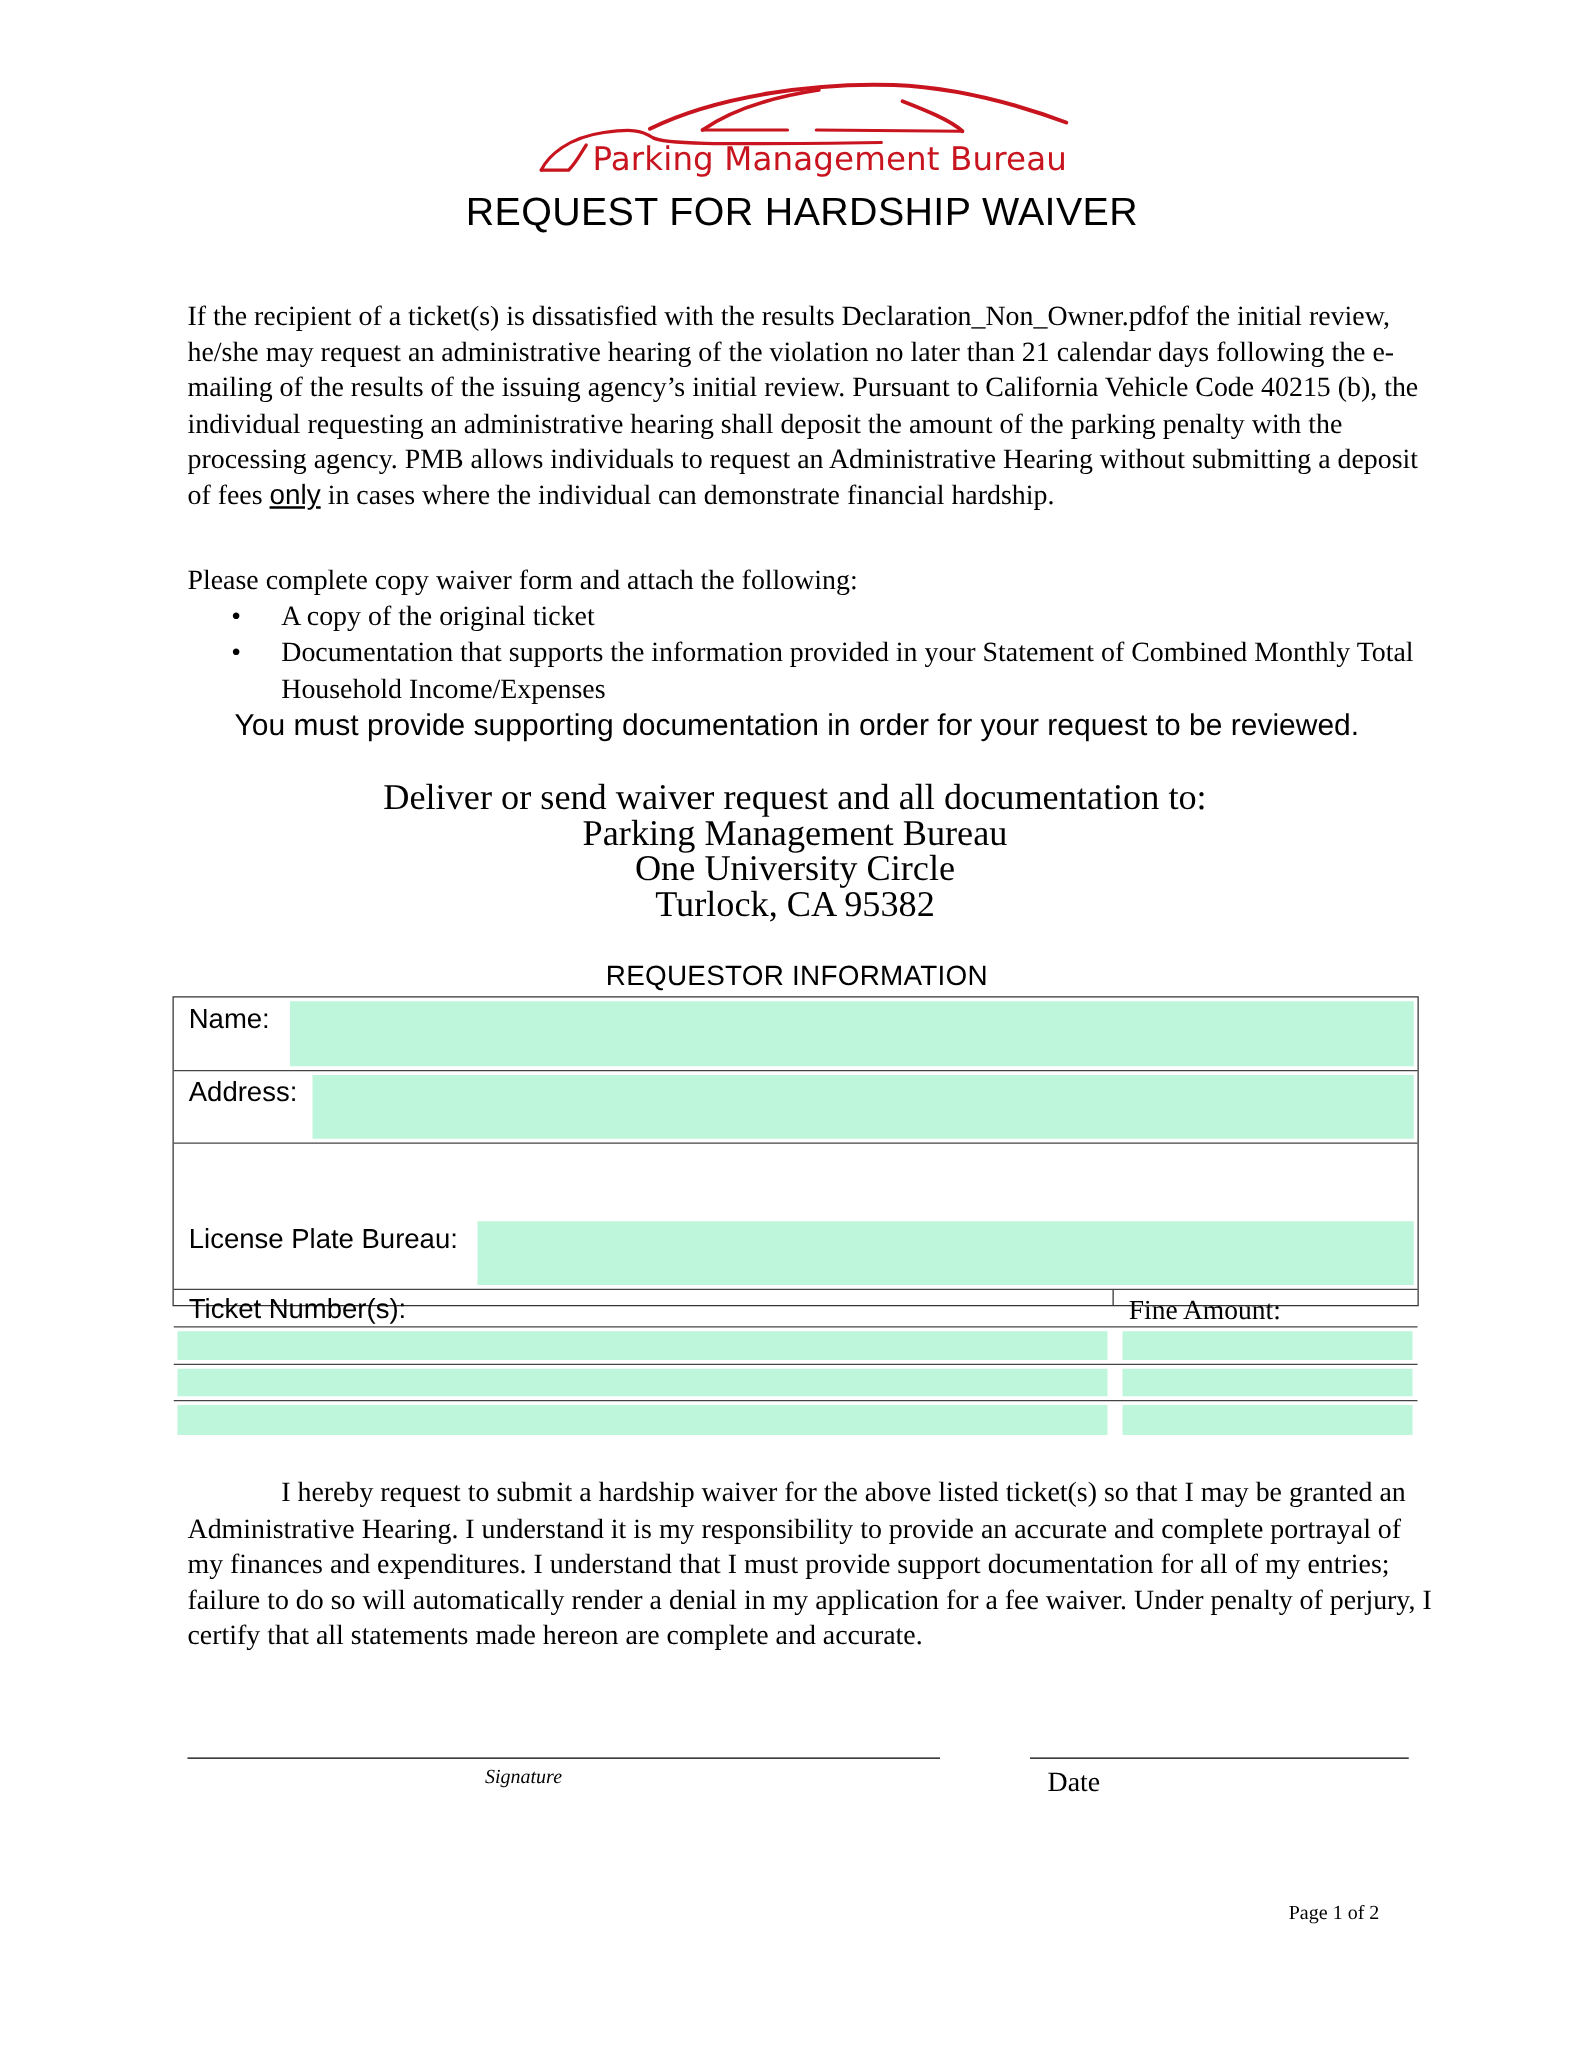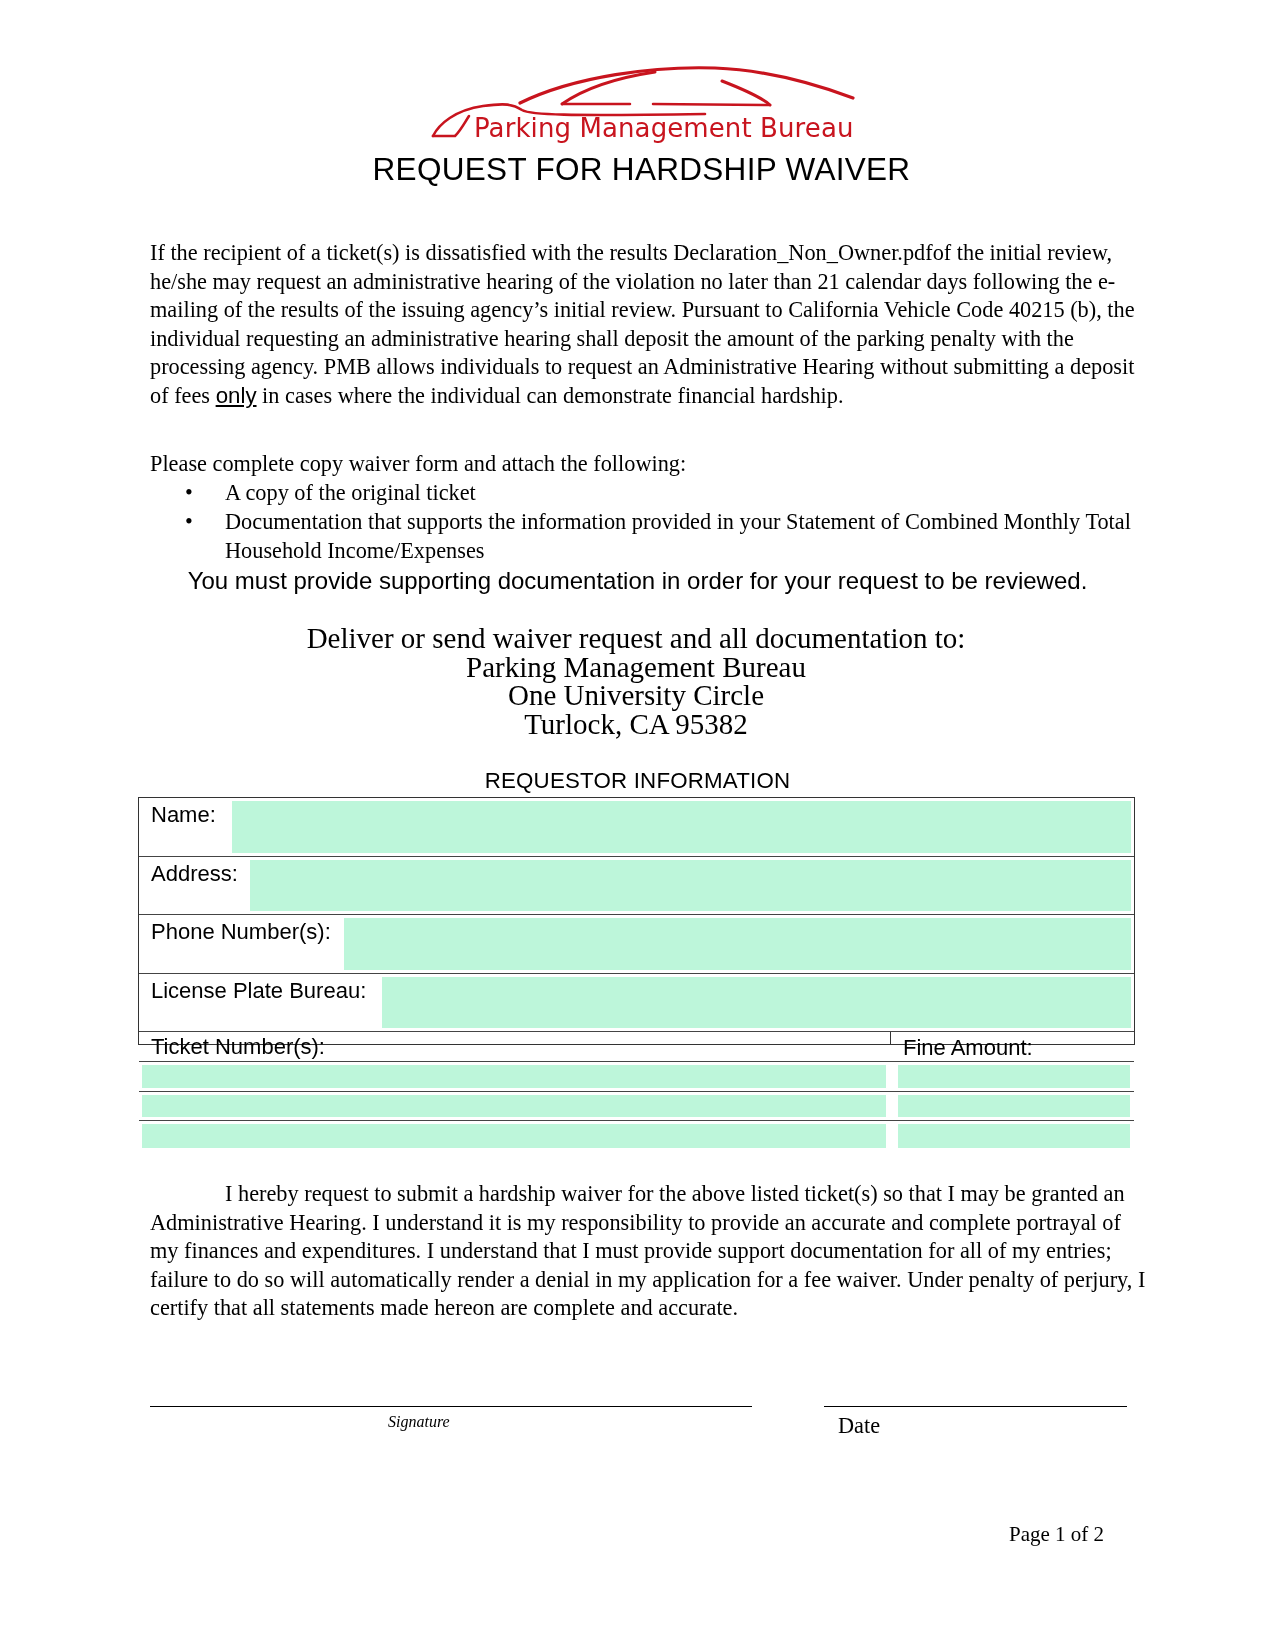--- a/index.html
+++ b/index.html
@@ -41,38 +41,38 @@
   #row-name .fld { left: 93px; }
   #row-address { top: 59px; height: 58px; }
   #row-address .fld { left: 111px; }
   #row-phone { top: 117px; height: 59px; }
   #row-phone .fld { left: 205px; }
   #row-plate { top: 176px; height: 58px; }
   #row-plate .fld { left: 243px; }
 
   #ticket-head { top: 234px; height: 30px; }
   .tcol-div { position: absolute; left: 751px; top: 234px; bottom: 0; width: 0; border-left: 1.5px solid #333; }
-  #fine-label { position: absolute; left: 764px; top: 3px; font-size: 22px; font-family: Liberation Sans, sans-serif; }
+  #fine-label { position: absolute; left: 764px; top: 3px; font-size: 22px; font-family: Liberation Serif, serif; }
   .trow { height: 29.5px; }
   .trow .tfld { position: absolute; top: 3px; bottom: 3px; background: #bdf6da; border: none; outline: none; padding: 0 5px; font-size: 18px; font-family: "Liberation Sans", sans-serif; box-sizing: border-box; }
   .trow .tfld.ticket { left: 3px; width: 744px; }
   .trow .tfld.fine { left: 759px; width: 232px; }
   #trow-0 { top: 264px; }
   #trow-1 { top: 293.5px; }
   #trow-2 { top: 323px; border-bottom: none; }
 
   #declaration { top: 1180px; left: 150px; width: 1000px; font-size: 22.3px; line-height: 28.6px; text-indent: 75px; }
 
   .sig-line { height: 0; border-top: 1.5px solid #000; }
   #sig-line { left: 150px; top: 1406px; width: 602px; }
   #date-line { left: 824px; top: 1406px; width: 303px; }
   #sig-label { left: 388px; top: 1413px; font-size: 16px; font-style: italic; }
   #date-label { left: 838px; top: 1413px; font-size: 22.3px; }
 
-  #page-num { left: 1009px; top: 1522px; font-size: 21px; }
+  #page-num { left: 1031px; top: 1522px; font-size: 16px; }
 </style>
 </head>
 <body>
 
 <div id="logo" class="abs">
   <svg width="440" height="92" viewBox="0 0 440 92">
     <g fill="none" stroke="#c8141e" stroke-linecap="round">
       <path d="M95 45 C 150 18, 230 8, 290 10 C 340 12, 385 24, 428 40" stroke-width="3.2"></path>
       <path d="M137 46 C 160 30, 190 20, 230 14" stroke-width="3"></path>
       <path d="M137 46 L 205 46" stroke-width="2.5"></path>
@@ -109,24 +109,20 @@
 
 <div id="req-table" class="abs">
   <div id="row-name" class="row">
     <span class="lbl">Name:</span>
     <input class="fld" type="text" value="" style="">
   </div>
   <div id="row-address" class="row">
     <span class="lbl">Address:</span>
     <input class="fld" type="text" value="" style="">
   </div>
-  <div id="row-phone" class="row">
-    <span class="lbl">Phone Number(s):</span>
-    <input class="fld" type="text" value="" style="">
-  </div>
   <div id="row-plate" class="row">
     <span class="lbl">License Plate Bureau:</span>
     <input class="fld" type="text" value="" style="">
   </div>
   <div id="ticket-head" class="row">
     <span class="lbl" style="top:2px">Ticket Number(s):</span>
     <span id="fine-label">Fine Amount:</span>
   </div>
   <div id="trow-0" class="row trow">
     <input class="tfld ticket" type="text" value="" style="">

